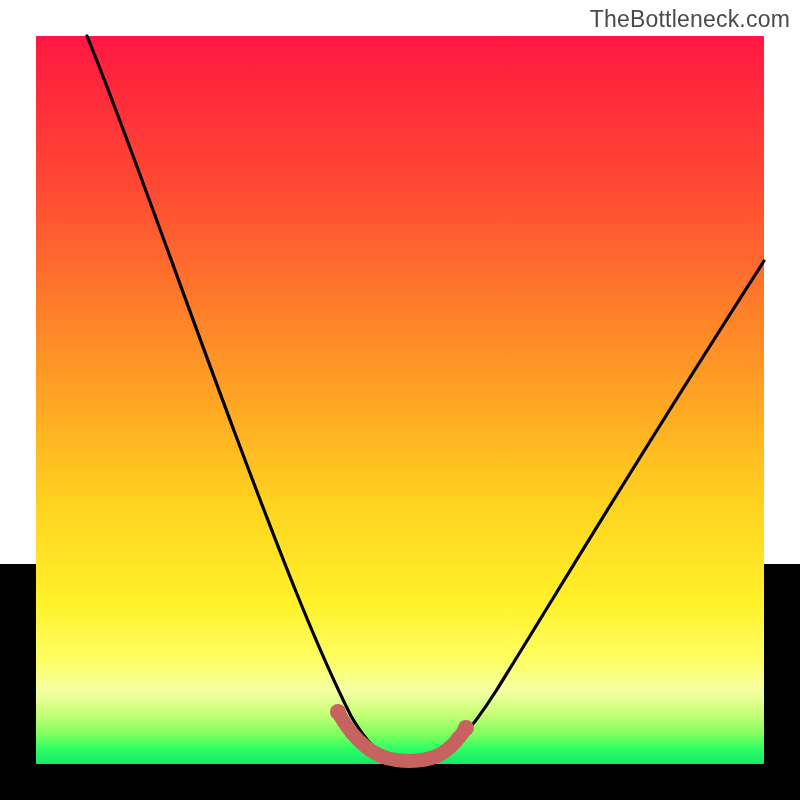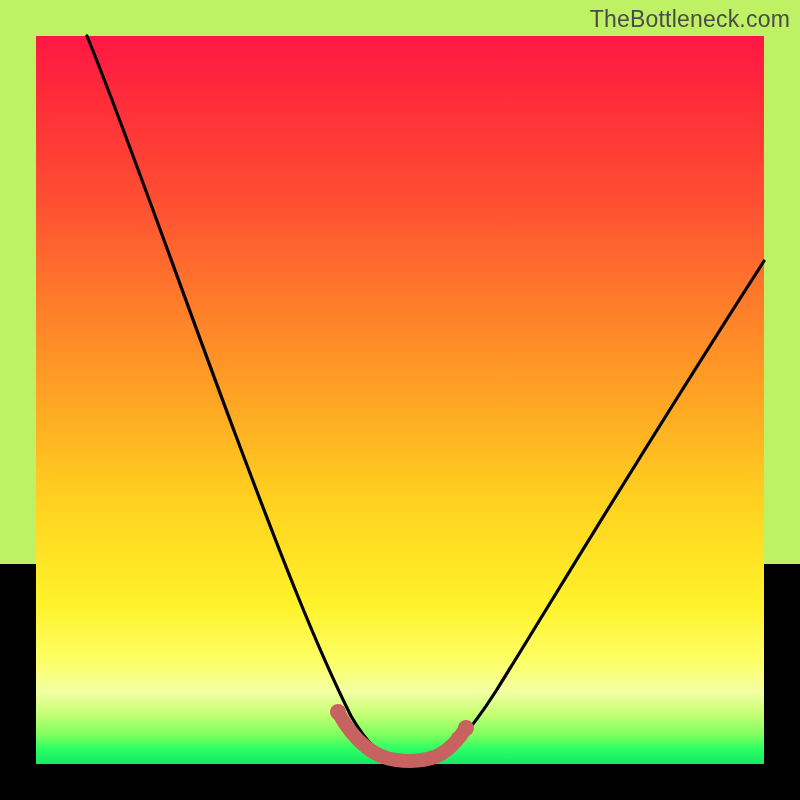--- a/index.html
+++ b/index.html
@@ -8,21 +8,21 @@
     width: 800px;
     height: 800px;
     background: #000;
     overflow: hidden;
     font-family: Arial, Helvetica, sans-serif;
   }
   .frame {
     position: relative;
     width: 800px;
     height: 564px;
-    background: #bef264;
+    background: #ffffff;
   }
   .plot-area {
     position: absolute;
     left: 36px;
     top: 36px;
     width: 728px;
     height: 728px;
     
     background: linear-gradient(
       to bottom,

